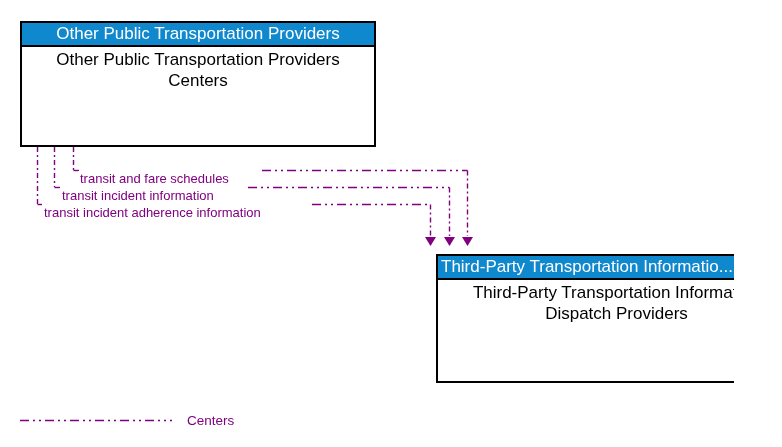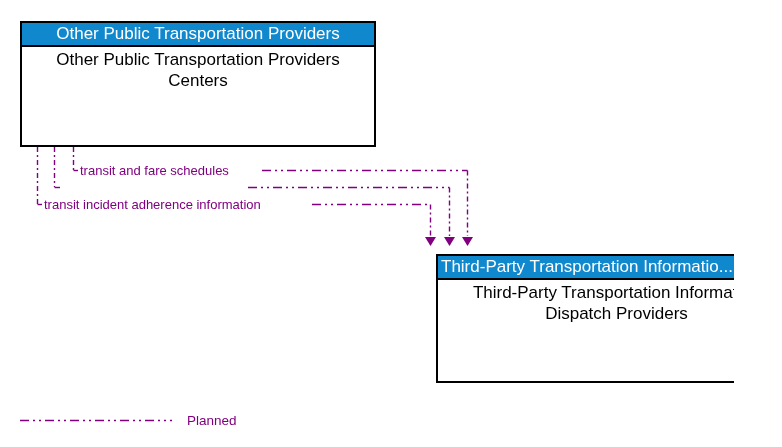--- a/index.html
+++ b/index.html
@@ -51,20 +51,21 @@
   .dash-stub { stroke-dasharray: 5 3 2 3; }
   .flow-arrow { fill: var(--flow-color, #800080); stroke: none; }
   .flow-label {
     position: absolute;
     color: var(--flow-color, #800080);
     font-size: 13px;
     line-height: 15px;
     white-space: nowrap;
     background: #ffffff;
     padding: 0 2px;
+    margin-top: 8px;
   }
   .legend-label {
     position: absolute;
     color: var(--flow-color, #800080);
     font-size: 13.5px;
     line-height: 15px;
     white-space: nowrap;
   }
 </style>
 </head>
@@ -99,16 +100,17 @@
     <div class="entity-header centered">Other Public Transportation Providers</div>
     <div class="entity-body">Other Public Transportation Providers Centers</div>
   </div>
 
   <div class="entity-box" style="left:412px; top:254px; width:361px; height:129px;margin-left:24px;">
     <div class="entity-header">Third-Party Transportation Informatio...</div>
     <div class="entity-body">Third-Party Transportation Information Dispatch Providers</div>
   </div>
 
   <div class="flow-label" style="left:78px; top:163px;">transit and fare schedules</div>
+  <div class="flow-label" style="left:60px; top:180px;">transit incident information</div>
   <div class="flow-label" style="left:42px; top:197px;">transit incident adherence information</div>
 
-  <div class="legend-label" style="left:187px; top:413px;">Planned</div>
+  <div class="legend-label" style="left:187px; top:413px;">Centers</div>
 </div>
 
 </body></html>

